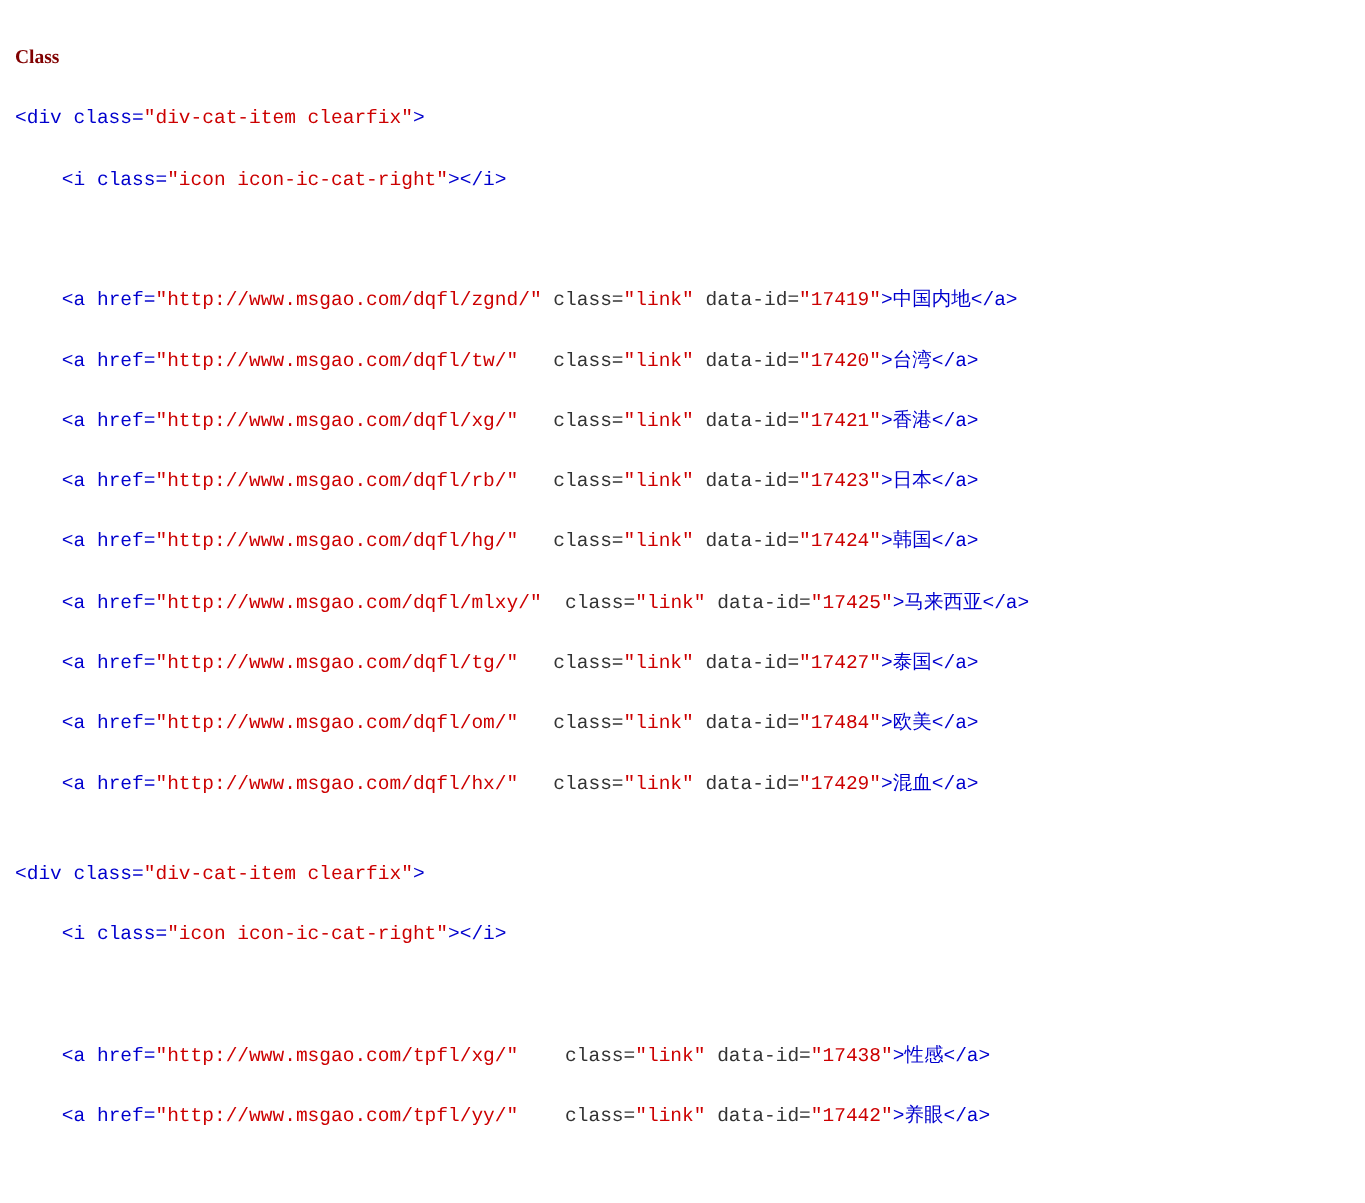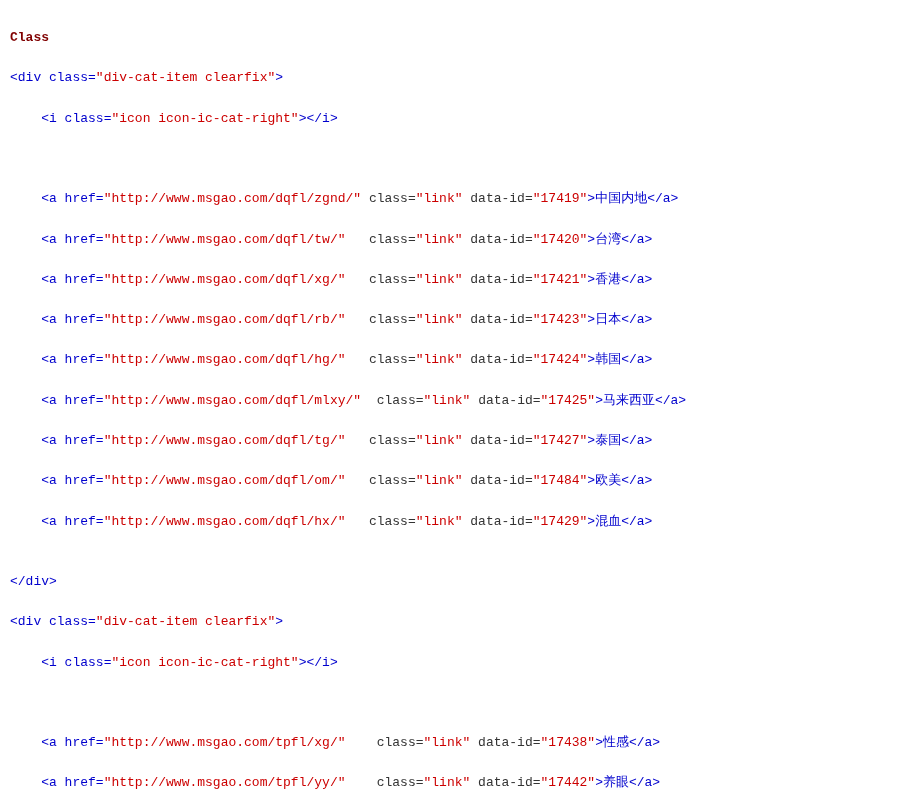--- a/index.html
+++ b/index.html
@@ -18,37 +18,36 @@
     }
     .tag { color: #0000cd; }
     .attr-value { color: #cc0000; }
     .chinese { color: #0000cd; text-align: center; }
     .line { display: block; white-space: pre; }
   </style>
 </head>
 <body>
 
 <div class="code-block">
-<span style="color:#800000; font-weight:bold;">Class</span>
+<span style="color:#800000; font-weight:bold;font-family:Liberation Serif, serif;">Class</span>
 
 <span class="line"><span class="tag">&lt;div class=<span class="attr-value">"div-cat-item clearfix"</span>&gt;</span></span>
 <span class="line">    <span class="tag">&lt;i class=<span class="attr-value">"icon icon-ic-cat-right"</span>&gt;&lt;/i&gt;</span></span>
 <span class="line"></span>
 <span class="line"></span>
 <span class="line">    <span class="tag">&lt;a href=<span class="attr-value">"http://www.msgao.com/dqfl/zgnd/"</span></span> class=<span class="attr-value">"link"</span> data-id=<span class="attr-value">"17419"</span><span class="tag">&gt;</span><span class="chinese">中国内地</span><span class="tag">&lt;/a&gt;</span></span>
 <span class="line">    <span class="tag">&lt;a href=<span class="attr-value">"http://www.msgao.com/dqfl/tw/"</span></span>   class=<span class="attr-value">"link"</span> data-id=<span class="attr-value">"17420"</span><span class="tag">&gt;</span><span class="chinese">台湾</span><span class="tag">&lt;/a&gt;</span></span>
 <span class="line">    <span class="tag">&lt;a href=<span class="attr-value">"http://www.msgao.com/dqfl/xg/"</span></span>   class=<span class="attr-value">"link"</span> data-id=<span class="attr-value">"17421"</span><span class="tag">&gt;</span><span class="chinese">香港</span><span class="tag">&lt;/a&gt;</span></span>
 <span class="line">    <span class="tag">&lt;a href=<span class="attr-value">"http://www.msgao.com/dqfl/rb/"</span></span>   class=<span class="attr-value">"link"</span> data-id=<span class="attr-value">"17423"</span><span class="tag">&gt;</span><span class="chinese">日本</span><span class="tag">&lt;/a&gt;</span></span>
 <span class="line">    <span class="tag">&lt;a href=<span class="attr-value">"http://www.msgao.com/dqfl/hg/"</span></span>   class=<span class="attr-value">"link"</span> data-id=<span class="attr-value">"17424"</span><span class="tag">&gt;</span><span class="chinese">韩国</span><span class="tag">&lt;/a&gt;</span></span>
 <span class="line">    <span class="tag">&lt;a href=<span class="attr-value">"http://www.msgao.com/dqfl/mlxy/"</span></span>  class=<span class="attr-value">"link"</span> data-id=<span class="attr-value">"17425"</span><span class="tag">&gt;</span><span class="chinese">马来西亚</span><span class="tag">&lt;/a&gt;</span></span>
 <span class="line">    <span class="tag">&lt;a href=<span class="attr-value">"http://www.msgao.com/dqfl/tg/"</span></span>   class=<span class="attr-value">"link"</span> data-id=<span class="attr-value">"17427"</span><span class="tag">&gt;</span><span class="chinese">泰国</span><span class="tag">&lt;/a&gt;</span></span>
 <span class="line">    <span class="tag">&lt;a href=<span class="attr-value">"http://www.msgao.com/dqfl/om/"</span></span>   class=<span class="attr-value">"link"</span> data-id=<span class="attr-value">"17484"</span><span class="tag">&gt;</span><span class="chinese">欧美</span><span class="tag">&lt;/a&gt;</span></span>
 <span class="line">    <span class="tag">&lt;a href=<span class="attr-value">"http://www.msgao.com/dqfl/hx/"</span></span>   class=<span class="attr-value">"link"</span> data-id=<span class="attr-value">"17429"</span><span class="tag">&gt;</span><span class="chinese">混血</span><span class="tag">&lt;/a&gt;</span></span>
 <span class="line"></span>
-<span class="line"><span class="tag">&lt;/div&gt;</span></span>
 <span class="line"><span class="tag">&lt;div class=<span class="attr-value">"div-cat-item clearfix"</span>&gt;</span></span>
 <span class="line">    <span class="tag">&lt;i class=<span class="attr-value">"icon icon-ic-cat-right"</span>&gt;&lt;/i&gt;</span></span>
 <span class="line"></span>
 <span class="line"></span>
 <span class="line">    <span class="tag">&lt;a href=<span class="attr-value">"http://www.msgao.com/tpfl/xg/"</span></span>    class=<span class="attr-value">"link"</span> data-id=<span class="attr-value">"17438"</span><span class="tag">&gt;</span><span class="chinese">性感</span><span class="tag">&lt;/a&gt;</span></span>
 <span class="line">    <span class="tag">&lt;a href=<span class="attr-value">"http://www.msgao.com/tpfl/yy/"</span></span>    class=<span class="attr-value">"link"</span> data-id=<span class="attr-value">"17442"</span><span class="tag">&gt;</span><span class="chinese">养眼</span><span class="tag">&lt;/a&gt;</span></span>
 
 
 
 

